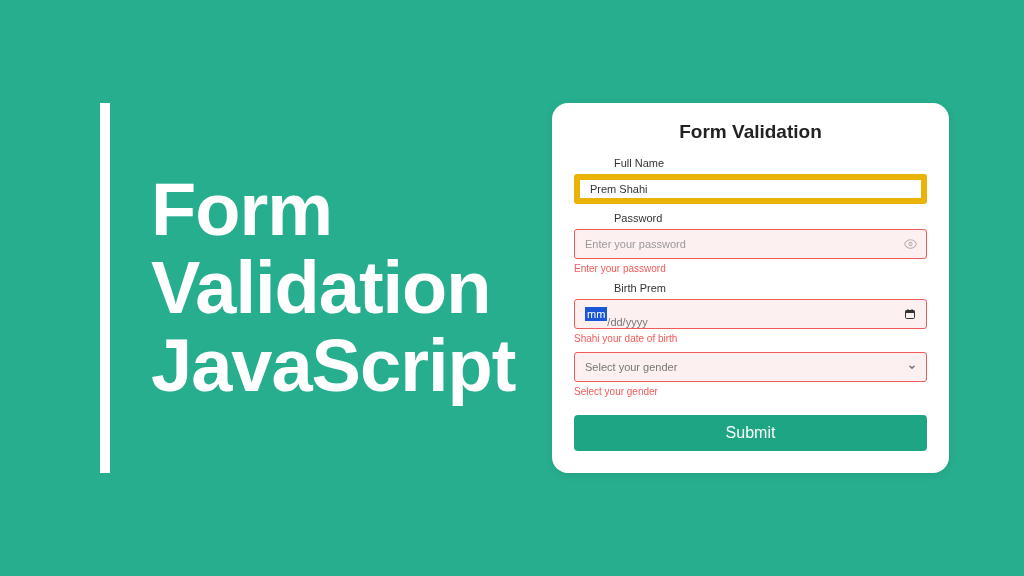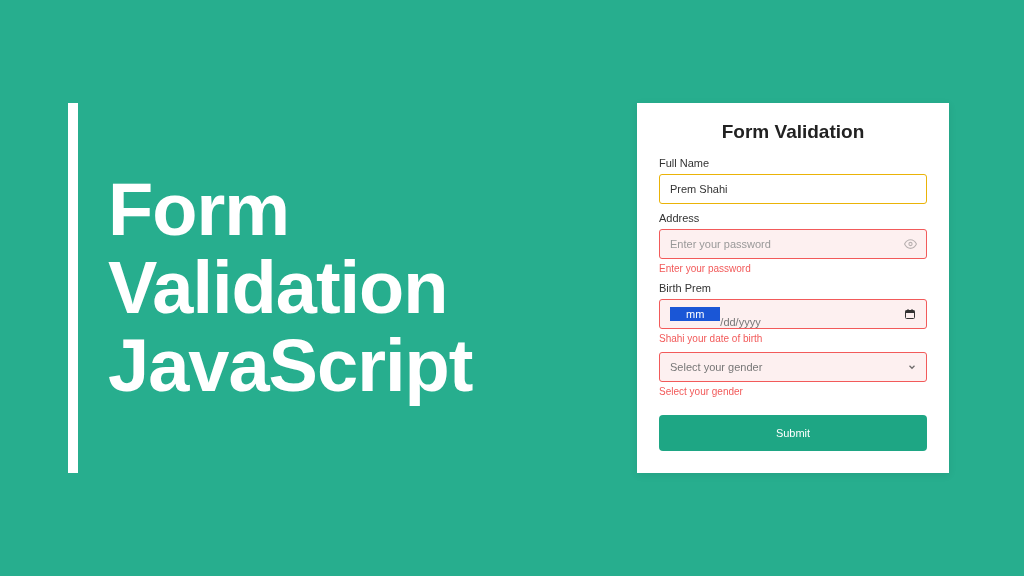--- a/index.html
+++ b/index.html
@@ -1,58 +1,58 @@
 <!DOCTYPE html>
 <html><head>
   <meta charset="utf-8">
   <style>
     * { margin: 0; padding: 0; box-sizing: border-box; font-family: -apple-system, BlinkMacSystemFont, 'Segoe UI', sans-serif; }
     body { width: 1024px; height: 576px; background: #27ae8e; display: flex; align-items: center; overflow: hidden; }
-    .left-panel { flex: 1; display: flex; align-items: center; padding-left: 68px; }
+    .left-panel { flex: 1; display: flex; align-items: center; padding-left: 100px; gap: 11px; }
     .vline { width: 10px; height: 370px; background: #fff; margin-right: 30px; }
     .headline { color: #fff; font-weight: 800; font-size: 74px; line-height: 1.05; letter-spacing: -1px; }
-    .form-card { width: 312px; background: #fff; border-radius: 0; margin-right: 75px; padding: 18px 22px 22px; box-shadow: 0 2px 8px rgba(0,0,0,.08); }
+    .form-card { width: 397px; background: #fff; border-radius: 16px; margin-right: 75px; padding: 18px 22px 22px; box-shadow: 0 2px 8px rgba(0,0,0,.08); }
     .form-title { text-align: center; font-size: 19px; font-weight: 700; color: #222; margin-bottom: 14px; }
     .field { margin-bottom: 8px; }
-    .field-label { font-size: 11px; color: #333; margin-bottom: 5px; display: block; }
-    .field-input, .field-select { width: 100%; height: 30px; padding: 0 10px; font-size: 11px; border: 1px solid #eab308; border-radius: 3px; color: #333; background: #fff; }
+    .field-label { font-size: 11px; color: #333; margin-bottom: 5px; display: block; margin-left: 40px; }
+    .field-input, .field-select { width: 100%; height: 30px; padding: 0 10px; font-size: 11px; border: 6px solid #eab308; border-radius: 3px; color: #333; background: #fff; }
     .field-input::placeholder { color: #999; }
     .error-input { border: 1px solid #f25a5a; background: #fdf0f0; }
     .error-text { font-size: 10px; color: #f25a5a; margin-top: 4px; }
     .pw-wrapper { position: relative; }
     .eye-icon { position: absolute; right: 10px; top: 50%; transform: translateY(-50%); width: 13px; height: 13px; opacity: .4; }
     .date-wrapper { position: relative; display: flex; align-items: center; }
     .date-inner { display: flex; align-items: center; flex: 1; padding: 0 10px; height: 30px; }
-    .mm-sel { background: #1a56d6; color: #fff; font-size: 11px; padding: 1px 16px; }
+    .mm-sel { background: #1a56d6; color: #fff; font-size: 11px; padding: 1px 2px; }
     .date-rest { font-size: 11px; color: #777; margin-top: 15px; }
     .cal-icon { position: absolute; right: 10px; top: 50%; transform: translateY(-50%); width: 12px; height: 12px; }
     .select-wrap { position: relative; }
     .chev { position: absolute; right: 10px; top: 50%; transform: translateY(-50%); width: 10px; height: 10px; opacity: .7; }
     .field-select { appearance: none; -webkit-appearance: none; color: #777; background: #fdf0f0; }
-    .submit-btn { width: 100%; height: 36px; background: #1ea684; color: #fff; border: none; border-radius: 4px; font-size: 11px; font-weight: 500; margin-top: 10px; cursor: pointer; }
+    .submit-btn { width: 100%; height: 36px; background: #1ea684; color: #fff; border: none; border-radius: 4px; font-size: 16px; font-weight: 500; margin-top: 10px; cursor: pointer; }
   </style>
 </head>
 <body>
 
 <div class="left-panel">
   <div class="vline"></div>
   <div class="headline">Form<br>Validation<br>JavaScript</div>
 </div>
 
 <div class="form-card">
   <h2 class="form-title">Form Validation</h2>
 
   <div class="field">
     <label class="field-label">Full Name</label>
     <input class="field-input" value="Prem Shahi" style="">
   </div>
 
 
   <div class="field">
-    <label class="field-label">Address</label>
+    <label class="field-label">Password</label>
     <div class="pw-wrapper">
       <input type="password" class="field-input error-input" placeholder="Enter your password" style="">
       <svg class="eye-icon" viewBox="0 0 24 24" fill="none" stroke="#555" stroke-width="2">
           <path d="M1 12s4-8 11-8 11 8 11 8-4 8-11 8-11-8-11-8z"></path>
           <circle cx="12" cy="12" r="3"></circle>
         </svg>
     </div>
     <div class="error-text">Enter your password</div>
   </div>
 

